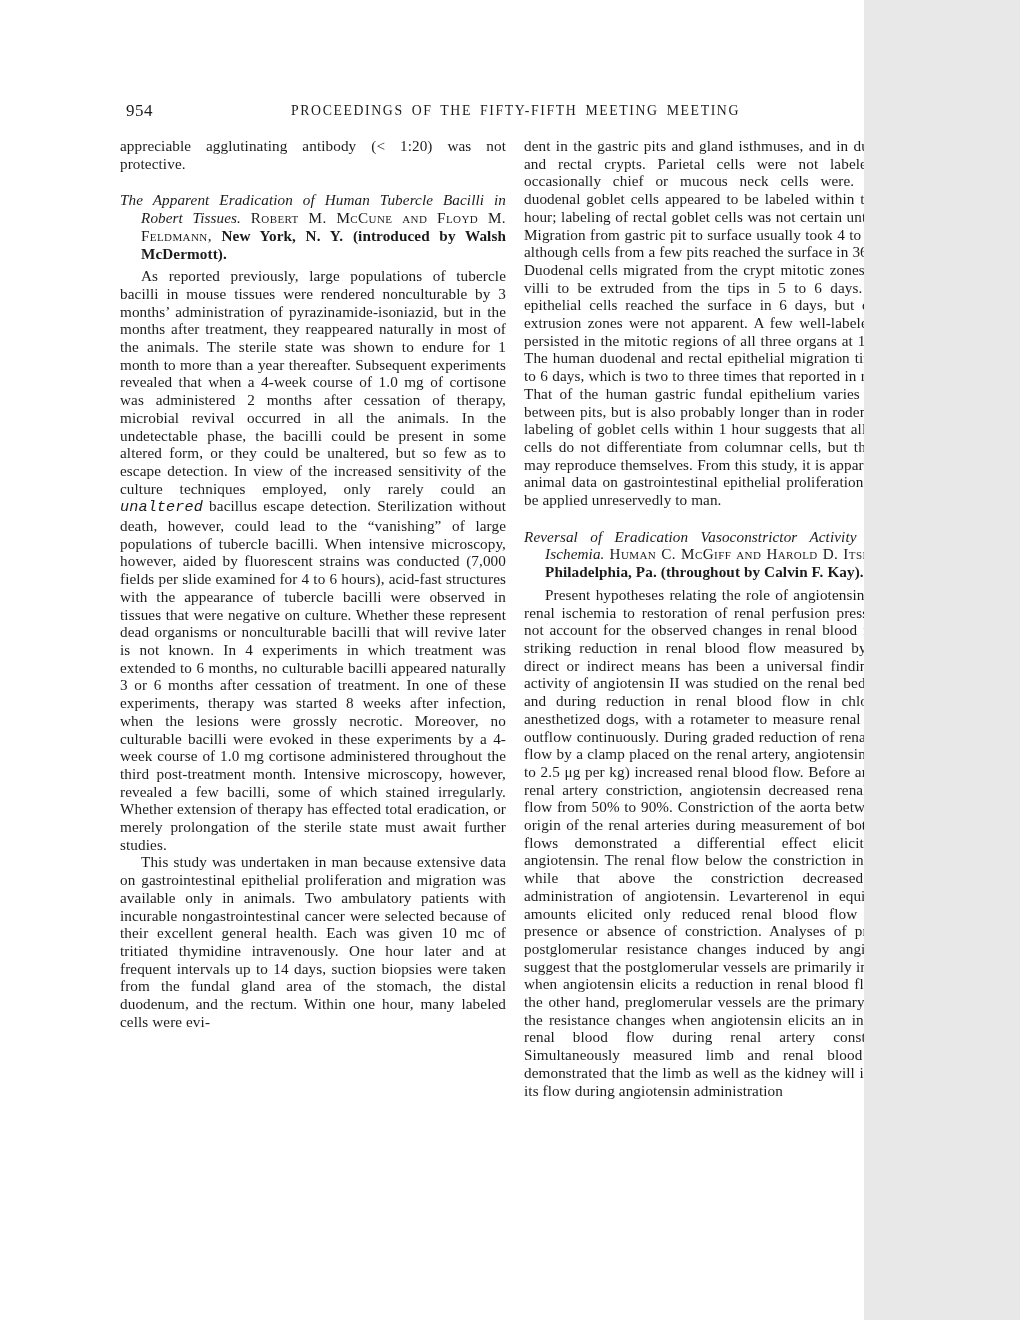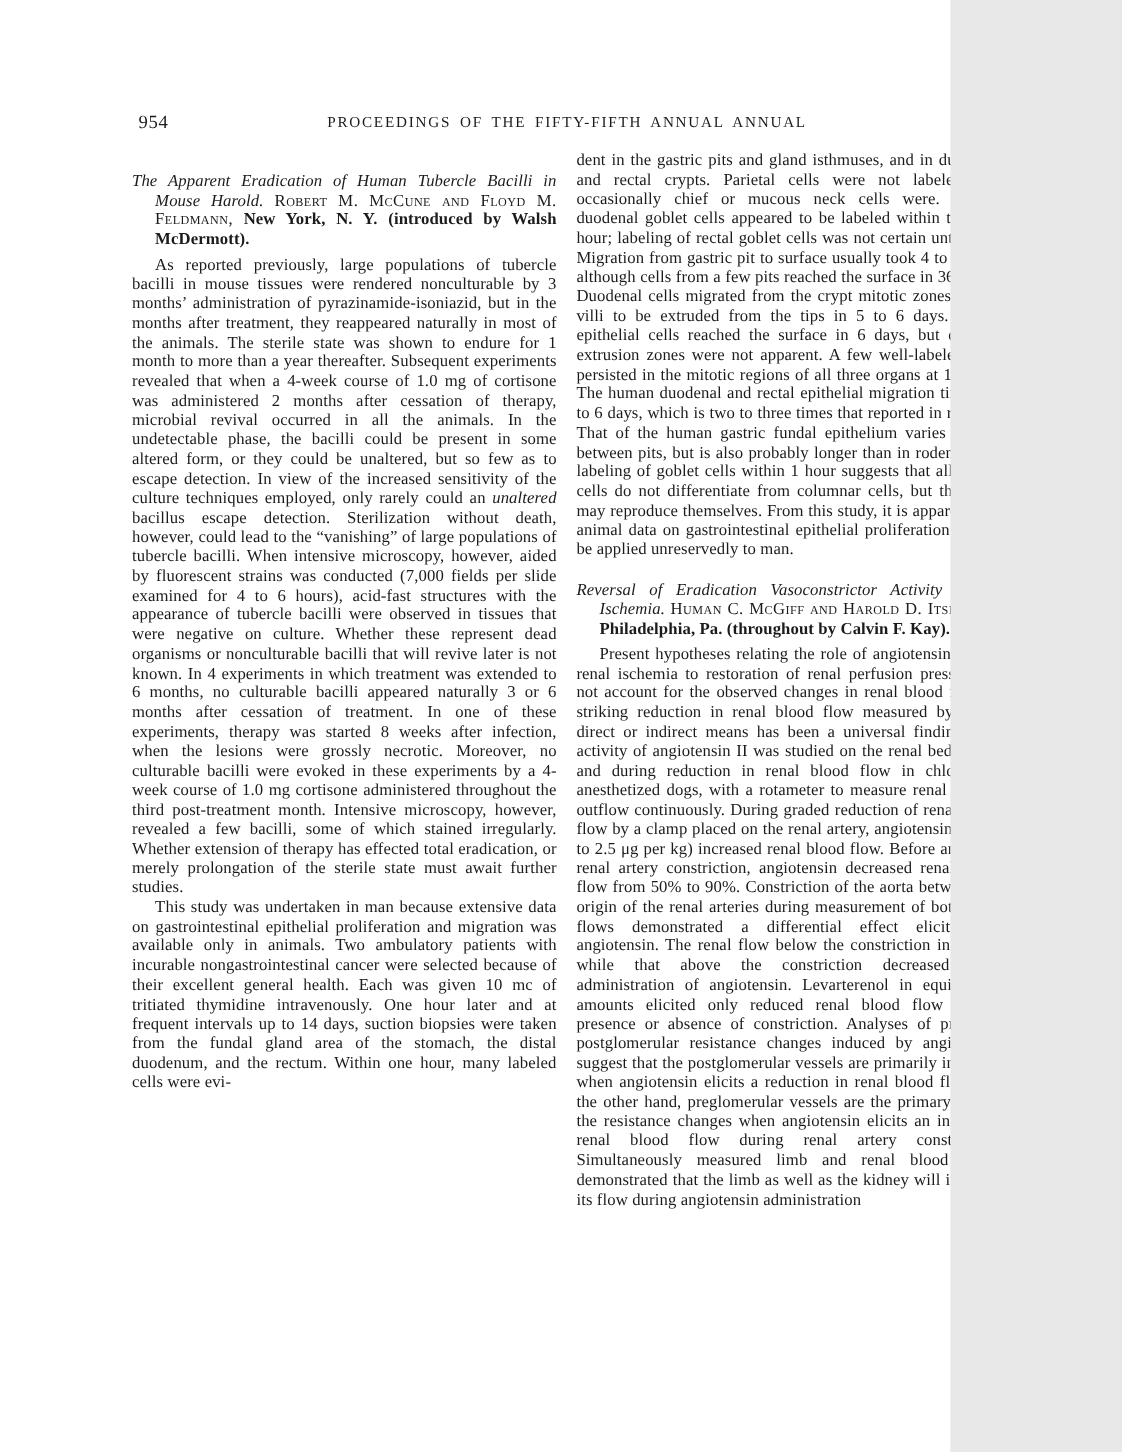--- a/index.html
+++ b/index.html
@@ -57,37 +57,38 @@
   p.body-para { text-indent: 21px; }
   p.heading {
     margin-top: 19px;
     margin-bottom: 5px;
     padding-left: 21px;
     text-indent: -21px;
   }
   .ttl { font-style: italic; }
   .auth { font-variant: small-caps; letter-spacing: 0.4px; }
   .affil { font-style: normal; font-weight: bold; }
-  .it { font-style: italic; }
+  .it { font-style: italic; font-family: Liberation Mono, monospace; }
 </style>
 </head>
 <body>
 
 <div class="page">
 
   <div class="header">
     <span class="pagenum">954</span>
-    <span class="running-head">PROCEEDINGS OF THE FIFTY-FIFTH ANNUAL ANNUAL</span>
+    <span class="running-head">PROCEEDINGS OF THE FIFTY-FIFTH MEETING MEETING</span>
   </div>
 
   <div class="columns">
 
     <div class="col">
+      <p class="cont">appreciable agglutinating antibody (&lt; 1:20) was not protective.</p>
 
-      <p class="heading"><span class="ttl">The Apparent Eradication of Human Tubercle Bacilli in Mouse Harold.</span><span class="auth"> Robert M. McCune and Floyd M. Feldmann,</span><span class="affil"> New York, N. Y. (introduced by Walsh McDermott).</span></p>
+      <p class="heading"><span class="ttl">The Apparent Eradication of Human Tubercle Bacilli in Robert Tissues.</span><span class="auth"> Robert M. McCune and Floyd M. Feldmann,</span><span class="affil"> New York, N. Y. (introduced by Walsh McDermott).</span></p>
 
       <p class="body-para"><span>As reported previously, large populations of tubercle bacilli in mouse tissues were rendered nonculturable by 3 months’ administration of pyrazinamide-isoniazid, but in the months after treatment, they reappeared naturally in most of the animals.  The sterile state was shown to endure for 1 month to more than a year thereafter.  Subsequent experiments revealed that when a 4-week course of 1.0 mg of cortisone was administered 2 months after cessation of therapy, microbial revival occurred in all the animals.  In the undetectable phase, the bacilli could be present in some altered form, or they could be unaltered, but so few as to escape detection.  In view of the increased sensitivity of the culture techniques employed, only rarely could an </span><span class="it">unaltered</span><span> bacillus escape detection.  Sterilization without death, however, could lead to the “vanishing” of large populations of tubercle bacilli.  When intensive microscopy, however, aided by fluorescent strains was conducted (7,000 fields per slide examined for 4 to 6 hours), acid-fast structures with the appearance of tubercle bacilli were observed in tissues that were negative on culture.  Whether these represent dead organisms or nonculturable bacilli that will revive later is not known.  In 4 experiments in which treatment was extended to 6 months, no culturable bacilli appeared naturally 3 or 6 months after cessation of treatment.  In one of these experiments, therapy was started 8 weeks after infection, when the lesions were grossly necrotic.  Moreover, no culturable bacilli were evoked in these experiments by a 4-week course of 1.0 mg cortisone administered throughout the third post-treatment month.  Intensive microscopy, however, revealed a few bacilli, some of which stained irregularly.  Whether extension of therapy has effected total eradication, or merely prolongation of the sterile state must await further studies.</span></p>
 
 
       <p class="body-para">This study was undertaken in man because extensive data on gastrointestinal epithelial proliferation and migration was available only in animals.  Two ambulatory patients with incurable nongastrointestinal cancer were selected because of their excellent general health.  Each was given 10 mc of tritiated thymidine intravenously.  One hour later and at frequent intervals up to 14 days, suction biopsies were taken from the fundal gland area of the stomach, the distal duodenum, and the rectum.  Within one hour, many labeled cells were evi-</p>
     </div>
 
     <div class="col">
       <p class="cont">dent in the gastric pits and gland isthmuses, and in duodenal and rectal crypts.  Parietal cells were not labeled, but occasionally chief or mucous neck cells were.  Rarely, duodenal goblet cells appeared to be labeled within the first hour; labeling of rectal goblet cells was not certain until later.  Migration from gastric pit to surface usually took 4 to 6 days, although cells from a few pits reached the surface in 36 hours.  Duodenal cells migrated from the crypt mitotic zones up the villi to be extruded from the tips in 5 to 6 days.  Rectal epithelial cells reached the surface in 6 days, but discrete extrusion zones were not apparent.  A few well-labeled cells persisted in the mitotic regions of all three organs at 14 days.  The human duodenal and rectal epithelial migration time is 5 to 6 days, which is two to three times that reported in rodents.  That of the human gastric fundal epithelium varies greatly between pits, but is also probably longer than in rodents.  The labeling of goblet cells within 1 hour suggests that all goblet cells do not differentiate from columnar cells, but that they may reproduce themselves.  From this study, it is apparent that animal data on gastrointestinal epithelial proliferation cannot be applied unreservedly to man.</p>
 

